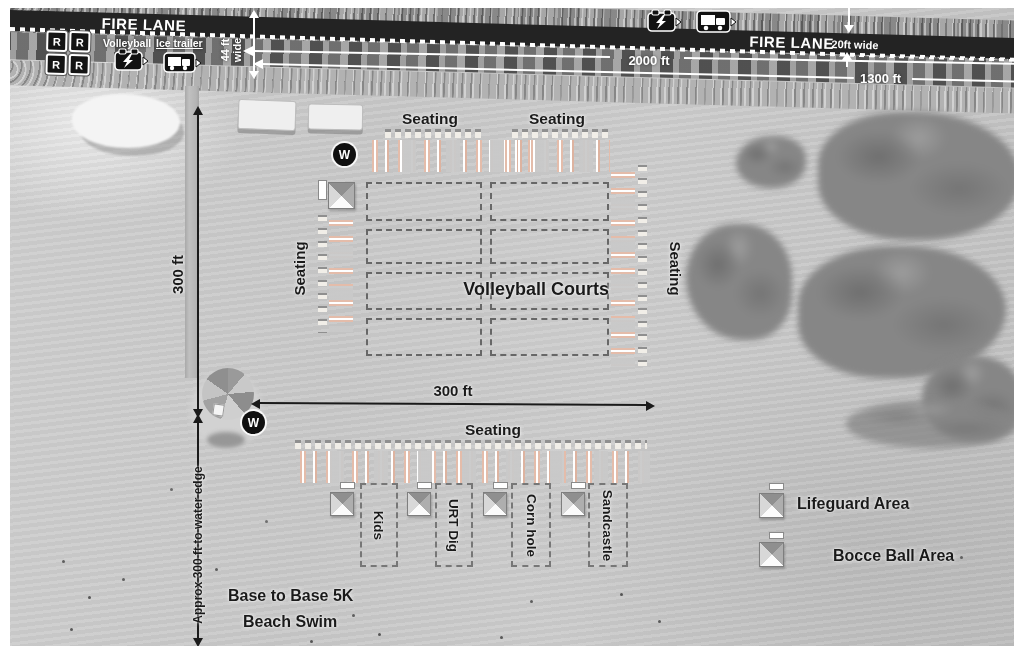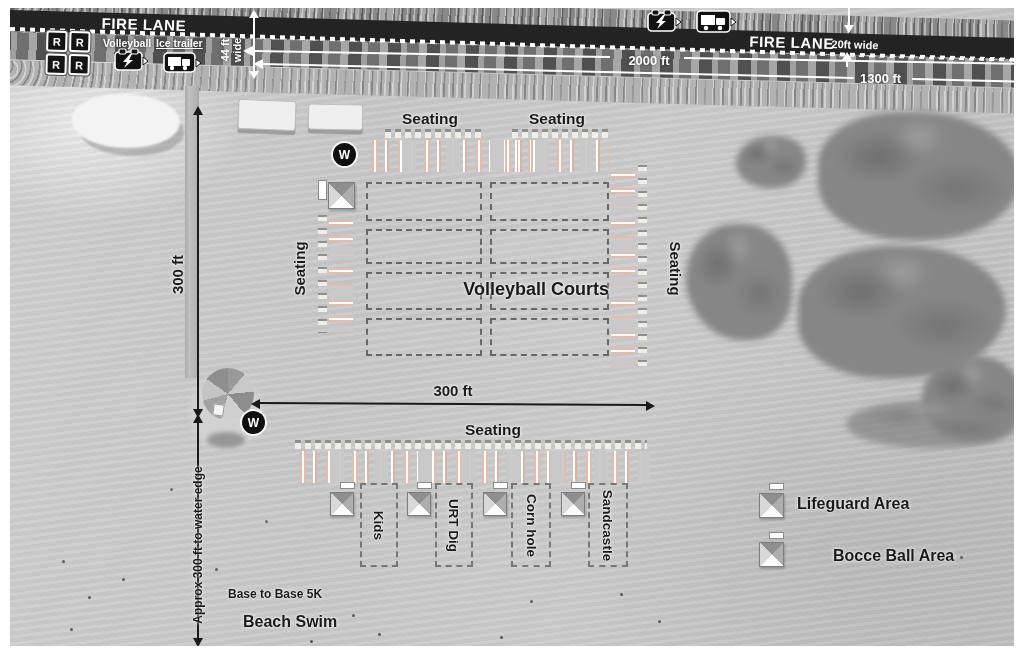--- a/index.html
+++ b/index.html
@@ -302,16 +302,16 @@
     <span class="blab rot-cw">Sandcastle</span>
   </div>
 
   <div class="marker" style="left:759px; top:475px; width:15px; height:7px;"></div>
   <div class="canopy" style="left:749px; top:485px; width:25px; height:25px;"></div>
   <div class="blab legend-label" style="left:787px; top:487px;">Lifeguard Area</div>
   <div class="marker" style="left:759px; top:524px; width:15px; height:7px;"></div>
   <div class="canopy" style="left:749px; top:534px; width:25px; height:25px;"></div>
   <div class="blab legend-label" style="left:787px; top:539px;margin-left:36px;">Bocce Ball Area</div>
 
-  <div class="blab" style="left:218px; top:579px; font-size:12px;">Base to Base 5K</div>
+  <div class="blab" style="left:218px; top:579px; font-size:16px;">Base to Base 5K</div>
   <div class="blab" style="left:233px; top:605px; font-size:16px;">Beach Swim</div>
  </div>
 </div>
 
 </body></html>

